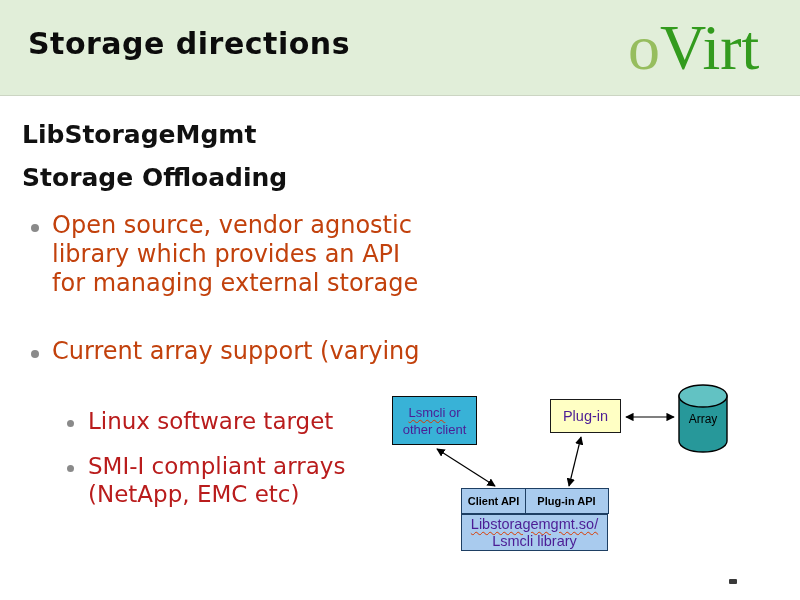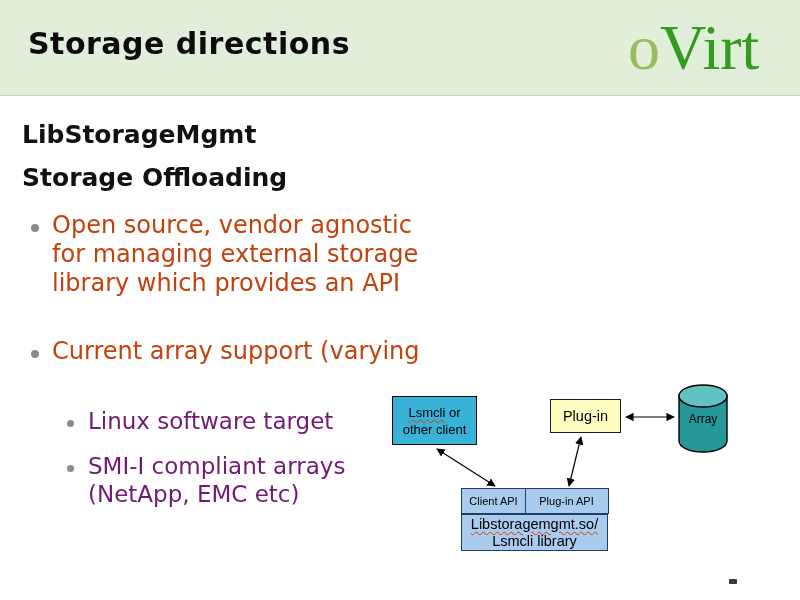--- a/index.html
+++ b/index.html
@@ -9,31 +9,31 @@
           border-bottom:1px solid #ccd5c3;}
   .title{position:absolute;left:28px;top:26px;font-size:30px;font-weight:bold;color:#0c0c0c;
          letter-spacing:.5px;}
   .logo{position:absolute;left:628px;top:16px;font-family:"Liberation Serif","DejaVu Serif",serif;
         font-size:64px;line-height:64px;}
   .logo .o{color:#96bd5e;}
   .logo .virt{color:#339b1e;}
   .h1{position:absolute;left:22px;top:120px;font-size:25px;font-weight:bold;}
   .h2{position:absolute;left:22px;top:163px;font-size:25px;font-weight:bold;}
   .btext{position:absolute;font-size:24px;line-height:29px;color:#c2410c;}
-  .stext{position:absolute;font-size:23px;line-height:28px;color:#701a75;}
+  .stext{position:absolute;font-size:23px;line-height:28px;color:#b91c1c;}
   .dot{position:absolute;width:8px;height:8px;border-radius:50%;background:#8a8a8a;}
   .dot.small{width:7px;height:7px;}
   .dfont{font-family:"Liberation Sans","DejaVu Sans",sans-serif;}
   .box{position:absolute;display:flex;align-items:center;justify-content:center;
-       text-align:center;color:#000000;box-sizing:border-box;}
+       text-align:center;color:#4c1d95;box-sizing:border-box;}
   .lsmcli{left:392px;top:396px;width:85px;height:49px;background:#38b2d7;
           border:1.5px solid #0a0a0a;font-size:13px;line-height:17px;}
   .plugin{left:550px;top:399px;width:71px;height:34px;background:#ffffc4;
           border:1.5px solid #1a1a1a;font-size:14.5px;}
-  .apirow{position:absolute;left:461px;top:488px;width:144px;height:26px;display:flex;}
+  .apirow{position:absolute;left:461px;top:488px;width:144px;height:26px;display:flex;font-weight:bold;}
   .apicell{flex:0 0 auto;box-sizing:border-box;background:#a9cbee;border:1.5px solid #1e3f63;
            display:flex;align-items:center;justify-content:center;font-size:11px;color:#000;}
   .apicell.c1{width:65px;}
   .apicell.c2{width:84px;margin-left:-1.5px;}
   .libbox{left:461px;top:514px;width:147px;height:37px;background:#a9cbee;
           border:1.5px solid #1e3f63;flex-direction:column;font-size:14.5px;line-height:17px;}
   .arraylabel{position:absolute;left:679px;top:412px;width:48px;text-align:center;
               font-size:12px;color:#000;}
   .squiggle{text-decoration:underline;text-decoration-style:wavy;text-decoration-color:#d93a00;
             text-decoration-thickness:1px;text-underline-offset:2px;}
@@ -50,22 +50,22 @@
     <div class="title">Storage directions</div>
     <div class="logo"><span class="o">o</span><span class="virt">Virt</span></div>
   </div>
 
   <div class="h1">LibStorageMgmt</div>
   <div class="h2">Storage Offloading</div>
 
   <span class="dot" style="left:31px;top:224px;"></span>
   <div class="btext" style="left:52px;top:211px;">
     <div>Open source, vendor agnostic</div>
+    <div>library which provides an API</div>
     <div>for managing external storage</div>
-    <div>library which provides an API</div>
   </div>
 
   <span class="dot" style="left:31px;top:350px;"></span>
   <div class="btext" style="left:52px;top:337px;">
     <div>Current array support (varying</div>
   </div>
 
   <span class="dot small" style="left:67px;top:420px;"></span>
   <div class="stext" style="left:88px;top:407px;">
     <div>Linux software target</div>

